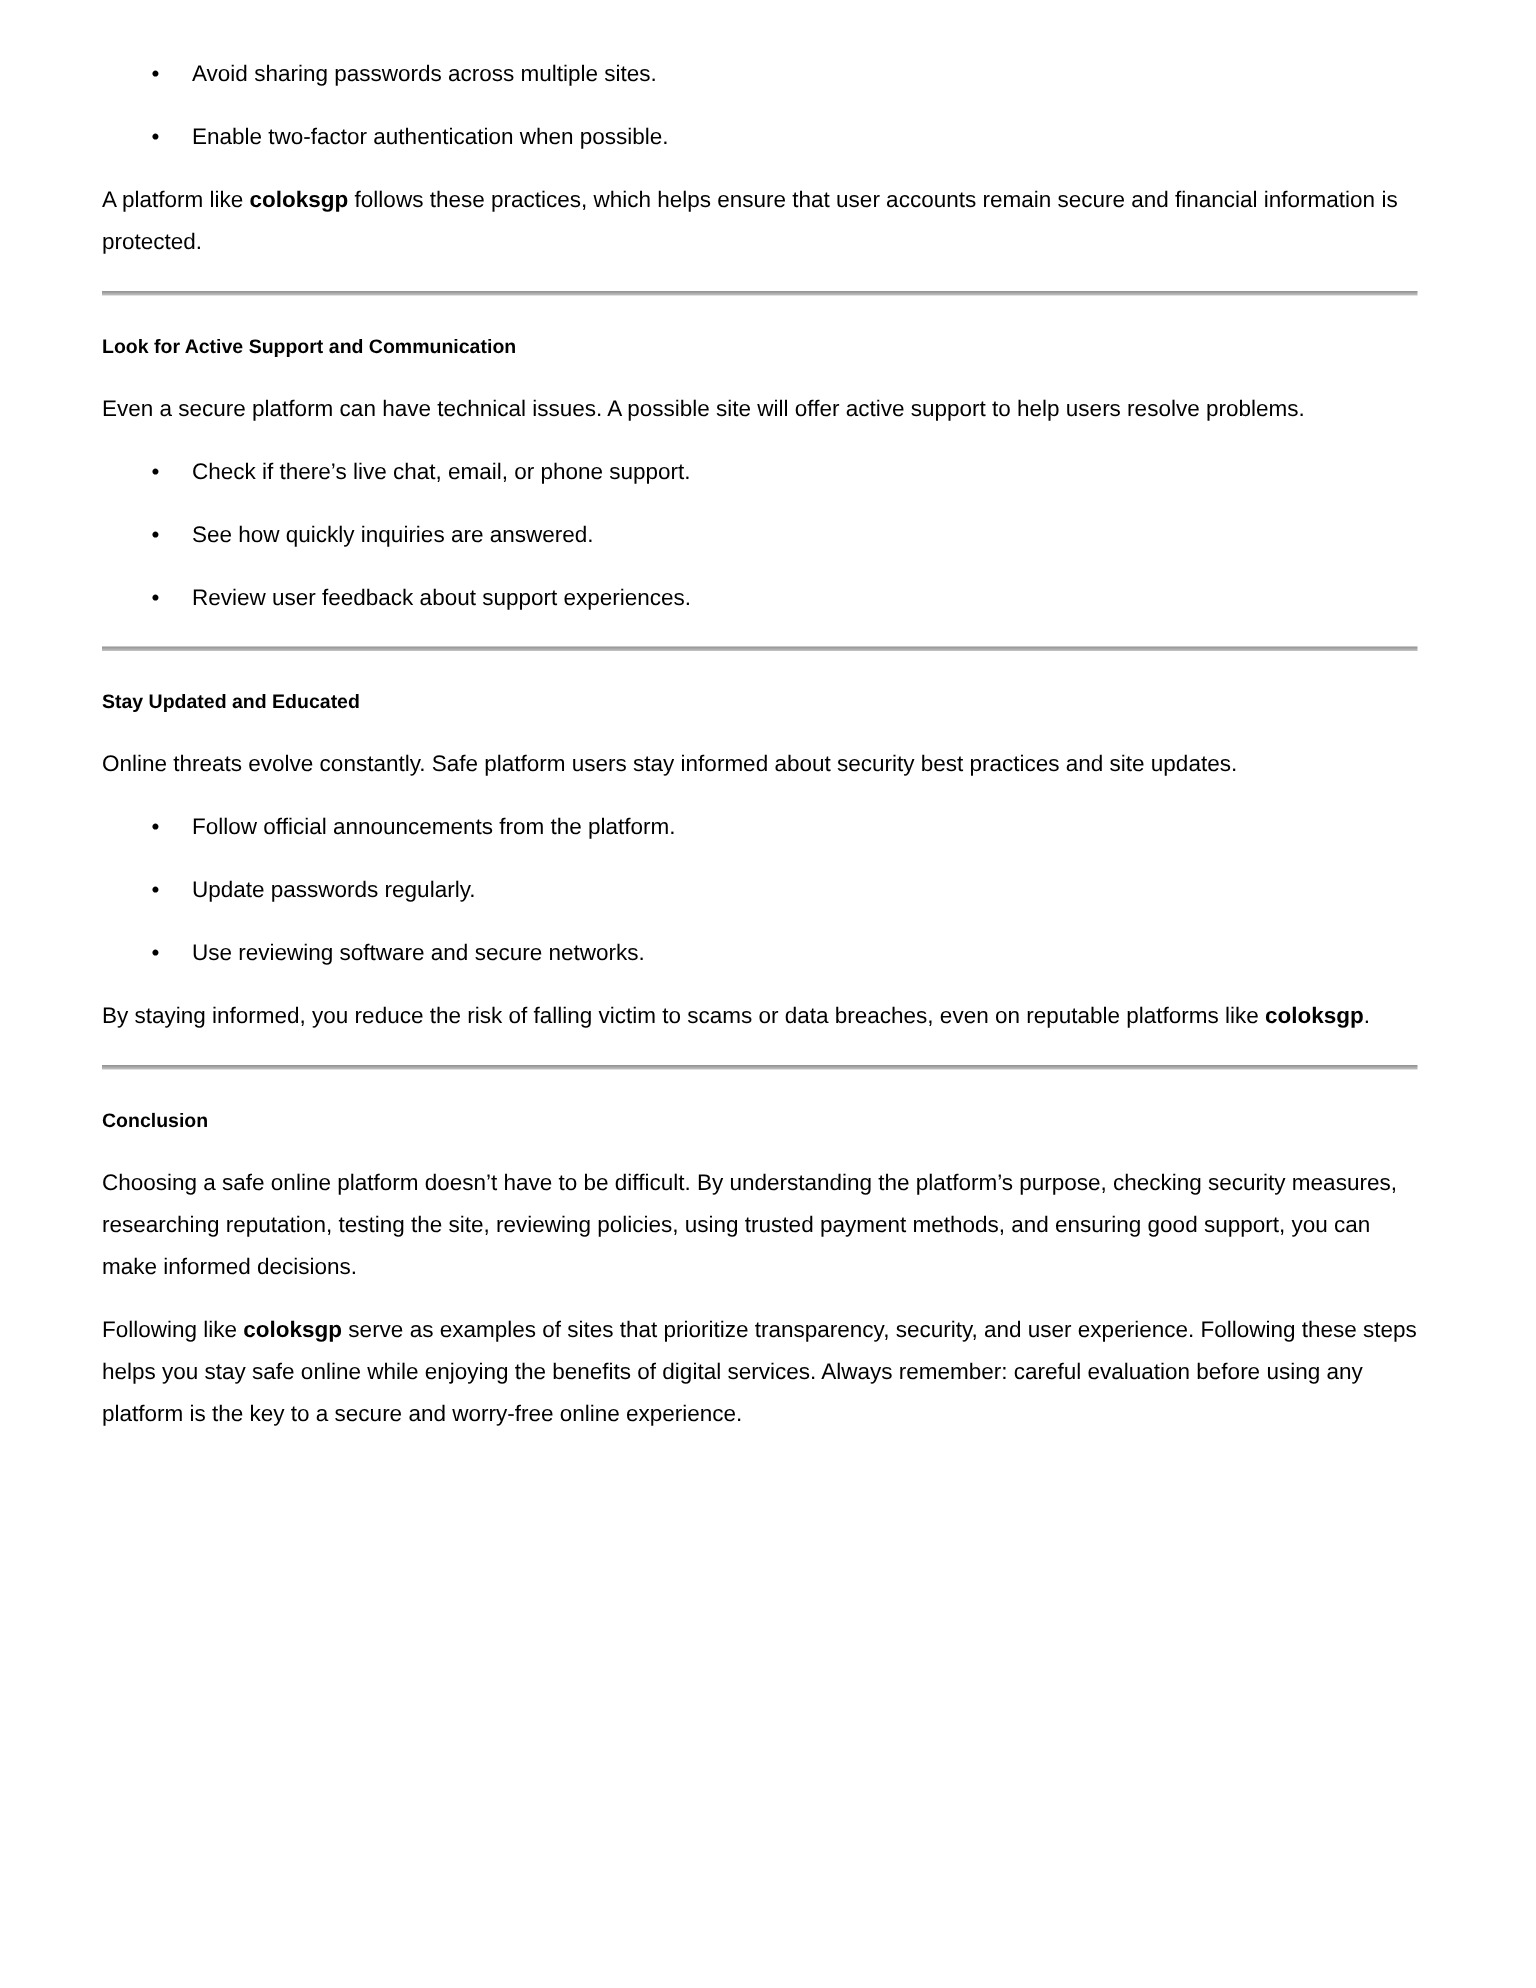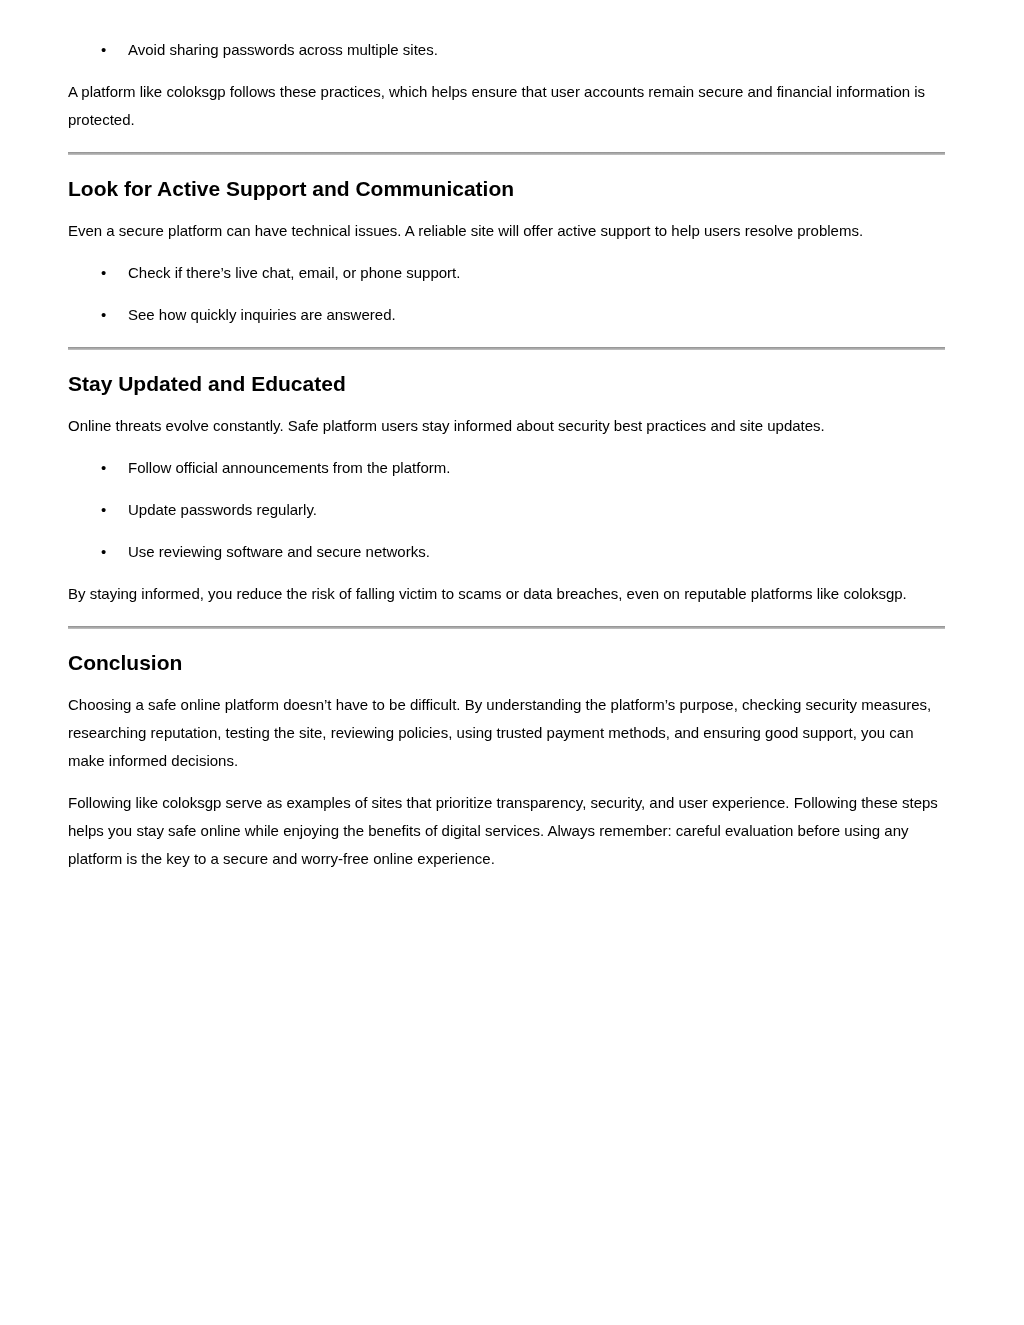--- a/index.html
+++ b/index.html
@@ -29,50 +29,52 @@
     content: "\2022";
     position: absolute;
     left: 33px;
     top: 0;
     font-size: 15px;
   }
   p.para {
     margin: 0 0 14px 0;
   }
   h2.heading {
-    font-size: 21px;
+    font-size: 13px;
     font-weight: 700;
     line-height: 28px;
     margin: 0 0 14px 0;
   }
-  strong { font-weight: 400; text-align: right; }
+  strong { font-weight: 700; text-align: right; }
   hr.divider {
     border: none;
     height: 3px;
     margin: 18px 0 20px 0;
     background: linear-gradient(#8f8f8f, #c4c4c4);
   }
 </style>
 </head>
 <body>
 
 <div class="page">
 
   <ul class="bullets">
     <li><span>Avoid sharing passwords across multiple sites.</span></li>
+    <li><span>Enable two-factor authentication when possible.</span></li>
   </ul>
   <p class="para"><span>A platform like </span><strong>coloksgp</strong><span> follows these practices, which helps ensure that user accounts remain secure and financial information is protected.</span></p>
 
   <hr class="divider">
 
   <h2 class="heading">Look for Active Support and Communication</h2>
-  <p class="para">Even a secure platform can have technical issues. A reliable site will offer active support to help users resolve problems.</p>
+  <p class="para">Even a secure platform can have technical issues. A possible site will offer active support to help users resolve problems.</p>
   <ul class="bullets">
     <li><span>Check if there’s live chat, email, or phone support.</span></li>
     <li><span>See how quickly inquiries are answered.</span></li>
+    <li><span>Review user feedback about support experiences.</span></li>
   </ul>
 
   <hr class="divider">
 
   <h2 class="heading">Stay Updated and Educated</h2>
   <p class="para">Online threats evolve constantly. Safe platform users stay informed about security best practices and site updates.</p>
   <ul class="bullets">
     <li><span>Follow official announcements from the platform.</span></li>
     <li><span>Update passwords regularly.</span></li>
     <li><span>Use reviewing software and secure networks.</span></li>

